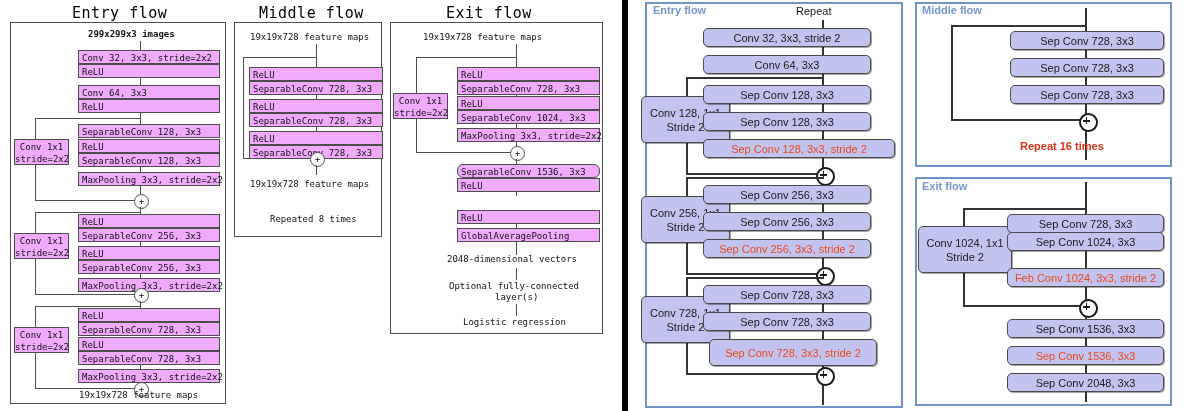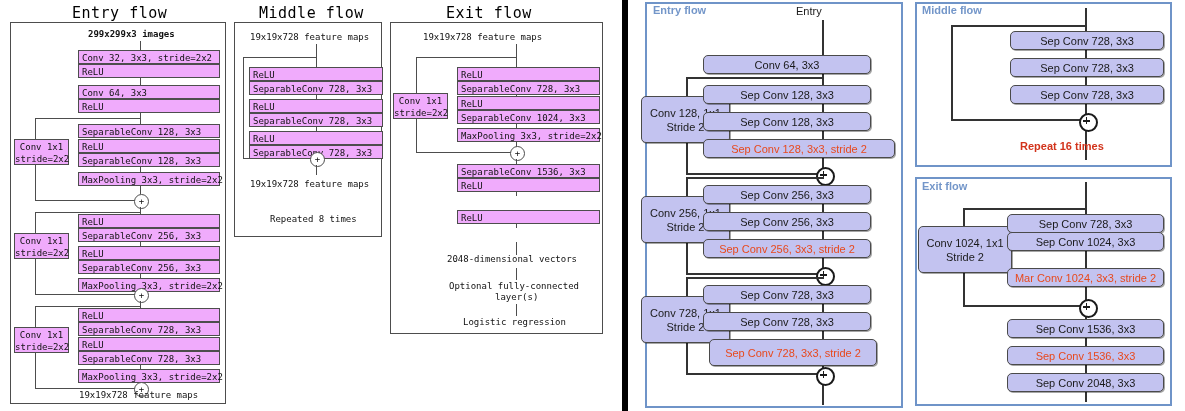--- a/index.html
+++ b/index.html
@@ -152,46 +152,48 @@
   <div class="lbox" style="left:457px;top:81px;width:143px;height:14px;">SeparableConv 728, 3x3</div>
   <div class="lbox" style="left:457px;top:96px;width:143px;height:14px;">ReLU</div>
   <div class="lbox" style="left:457px;top:110px;width:143px;height:14px;">SeparableConv 1024, 3x3</div>
   <div class="lline" style="left:516px;top:95px;width:1px;height:2px;"></div>
   <div class="lline" style="left:516px;top:124px;width:1px;height:4px;"></div>
   <div class="lbox" style="left:457px;top:128px;width:143px;height:14px;">MaxPooling 3x3, stride=2x2</div>
   <div class="lline" style="left:516px;top:142px;width:1px;height:5px;"></div>
   <div class="lplus" style="left:510px;top:146px;">+</div>
   <div class="lline" style="left:516px;top:159px;width:1px;height:5px;"></div>
 
-  <div class="lbox" style="left:457px;top:164px;width:143px;height:14px;">SeparableConv 1536, 3x3</div>
+  <div class="lbox" style="left:457px;top:164px;width:143px;height:14px;border-radius:6px;">SeparableConv 1536, 3x3</div>
   <div class="lbox" style="left:457px;top:178px;width:143px;height:14px;">ReLU</div>
   <div class="lline" style="left:516px;top:192px;width:1px;height:4px;"></div>
   <div class="lbox" style="left:457px;top:210px;width:143px;height:14px;">ReLU</div>
   <div class="lline" style="left:516px;top:224px;width:1px;height:4px;"></div>
+  <div class="lbox" style="left:457px;top:228px;width:143px;height:14px;">GlobalAveragePooling</div>
   <div class="lline" style="left:516px;top:242px;width:1px;height:13px;"></div>
 
   <div class="ltext" style="left:447px;top:253px;">2048-dimensional vectors</div>
   <div class="lline" style="left:516px;top:268px;width:1px;height:12px;"></div>
   <div class="ltext" style="left:449px;top:280px;">Optional fully-connected</div>
   <div class="ltext" style="left:495px;top:291px;text-align:right;">layer(s)</div>
   <div class="lline" style="left:516px;top:304px;width:1px;height:12px;"></div>
   <div class="ltext" style="left:463px;top:316px;">Logistic regression</div>
 </div>
 
 <div class="divider" style="left:622px;"></div>
 
 <div class="right-root">
 
   <div class="rpanel" style="left:11px;top:2px;width:258px;height:406px;"></div>
   <div class="rtitle" style="left:19px;top:4px;">Entry  flow</div>
 
-  <div class="rlabel" style="left:162px;top:5px;">Entry</div>
+  <div class="rlabel" style="left:162px;top:5px;">Repeat</div>
 
   <div class="rline" style="left:188px;top:20px;width:2px;height:385px;"></div>
 
+  <div class="rbox" style="left:69px;top:28px;width:168px;height:19px;">Conv 32, 3x3, stride 2</div>
   <div class="rbox" style="left:69px;top:55px;width:168px;height:19px;">Conv 64, 3x3</div>
 
   <div class="rline" style="left:52px;top:77px;width:138px;height:2px;"></div>
   <div class="rline" style="left:52px;top:77px;width:2px;height:98px;"></div>
   <div class="rline" style="left:52px;top:173px;width:138px;height:2px;"></div>
   <div class="rbox tall" style="left:7px;top:96px;width:89px;height:47px;">
       <span>Conv 128, 1x1</span>
       <span>Stride 2</span>
     </div>
 
@@ -247,18 +249,18 @@
   <div class="rline" style="left:329px;top:208px;width:124px;height:2px;"></div>
   <div class="rline" style="left:329px;top:208px;width:2px;height:99px;"></div>
   <div class="rline" style="left:329px;top:305px;width:124px;height:2px;"></div>
   <div class="rbox tall" style="left:284px;top:226px;width:94px;height:47px;">
       <span>Conv 1024, 1x1</span>
       <span>Stride 2</span>
     </div>
 
   <div class="rbox" style="left:373px;top:214px;width:157px;height:19px;">Sep Conv 728, 3x3</div>
   <div class="rbox" style="left:373px;top:232px;width:157px;height:19px;">Sep Conv 1024, 3x3</div>
-  <div class="rbox red" style="left:373px;top:268px;width:157px;height:19px;">Mar Conv 1024, 3x3, stride 2</div>
+  <div class="rbox red" style="left:373px;top:268px;width:157px;height:19px;">Feb Conv 1024, 3x3, stride 2</div>
   <div class="rplus" style="left:445px;top:299px;"></div>
   <div class="rbox" style="left:373px;top:319px;width:157px;height:19px;">Sep Conv 1536, 3x3</div>
   <div class="rbox red" style="left:373px;top:346px;width:157px;height:19px;">Sep Conv 1536, 3x3</div>
   <div class="rbox" style="left:373px;top:373px;width:157px;height:19px;">Sep Conv 2048, 3x3</div>
 </div>
 
 </body></html>

